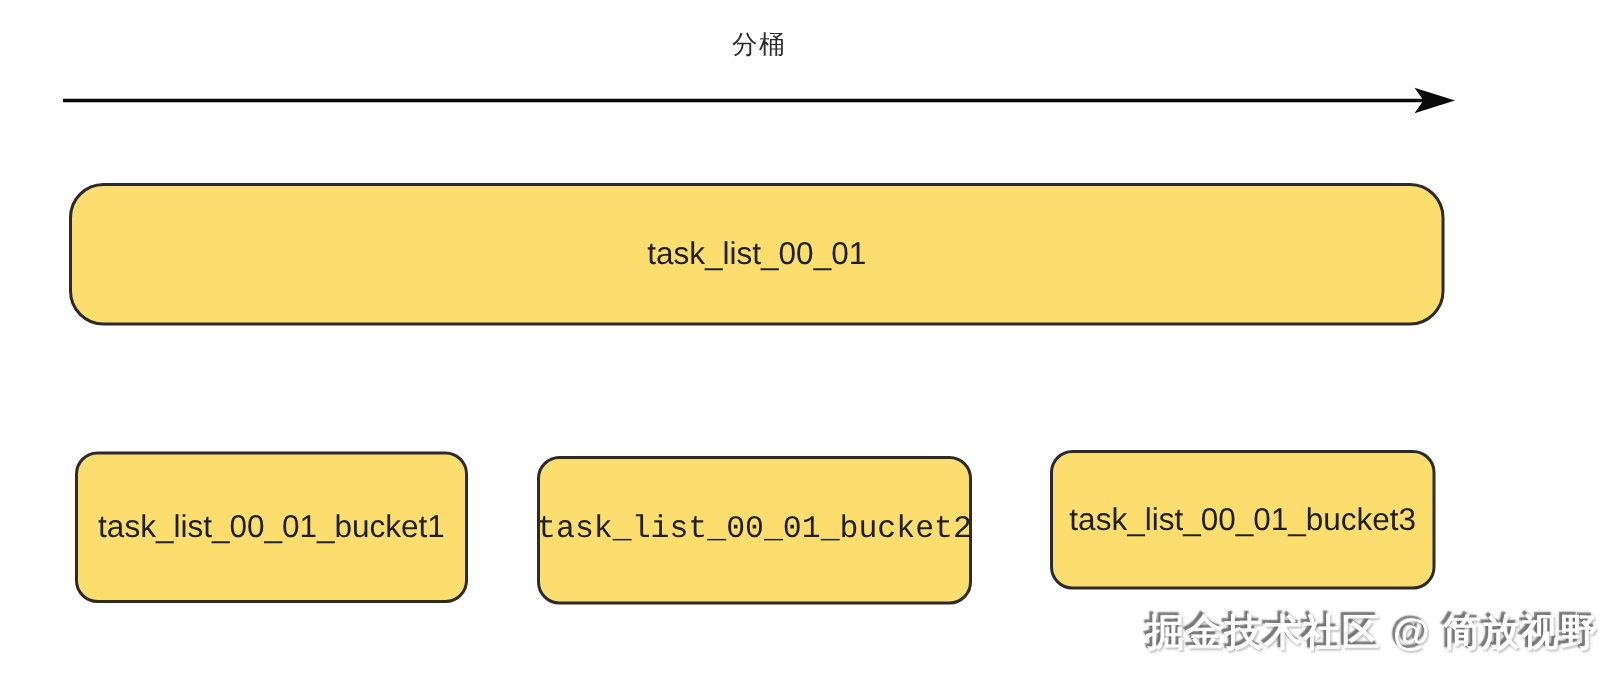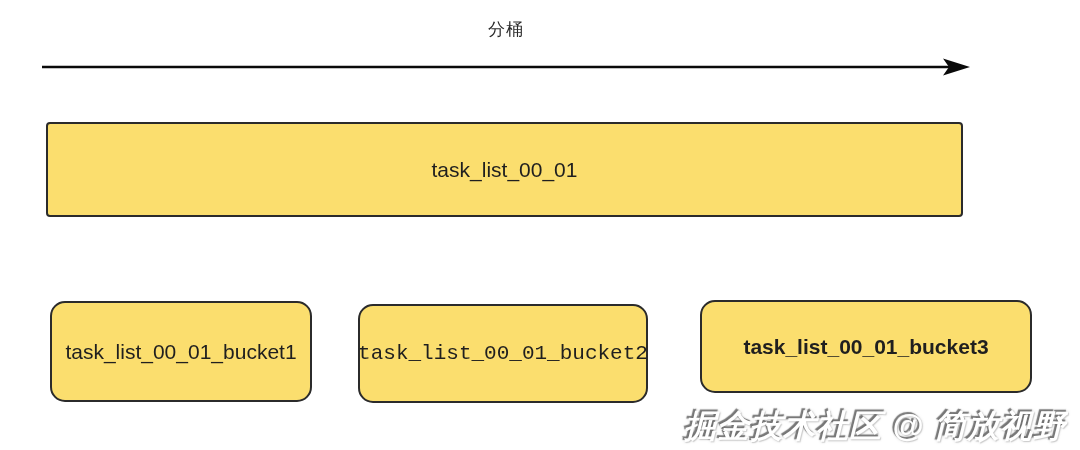--- a/index.html
+++ b/index.html
@@ -52,38 +52,37 @@
     justify-content: center;
     font-size: 21px;
     color: var(--node-text);
     white-space: nowrap;
   }
   .node-parent {
     left: 46px;
     top: 122px;
     width: 917px;
     height: 95px;
-    border-radius: 4px;
+    border-radius: 23px;
   }
   .node-bucket1 { left: 50px;  top: 301px; width: 262px; height: 101px; }
   .node-bucket2 { left: 358px; top: 304px; width: 290px; height: 99px; font-family: Liberation Mono, monospace; }
-  .node-bucket3 { left: 700px; top: 300px; width: 332px; height: 93px; font-weight: bold; }
+  .node-bucket3 { left: 700px; top: 300px; width: 257px; height: 93px; }
   .watermark {
     position: absolute;
     right: 14px;
     top: 405px;
-    font-size: 32px;
+    font-size: 25px;
     font-weight: bold;
     color: #FFFFFF;
     letter-spacing: 1px;
     text-shadow:
       -2px -2px 1px rgba(95, 95, 95, 0.85),
       1px 1px 1px rgba(175, 175, 175, 0.55),
       0 0 3px rgba(130, 130, 130, 0.35);
-    font-style: italic;
   }
 </style>
 </head>
 <body>
 
 <div class="canvas">
 
   <div class="diagram-title">分桶</div>
 
   <svg class="arrow-svg" width="936" height="26" viewBox="0 0 936 26" aria-hidden="true">

